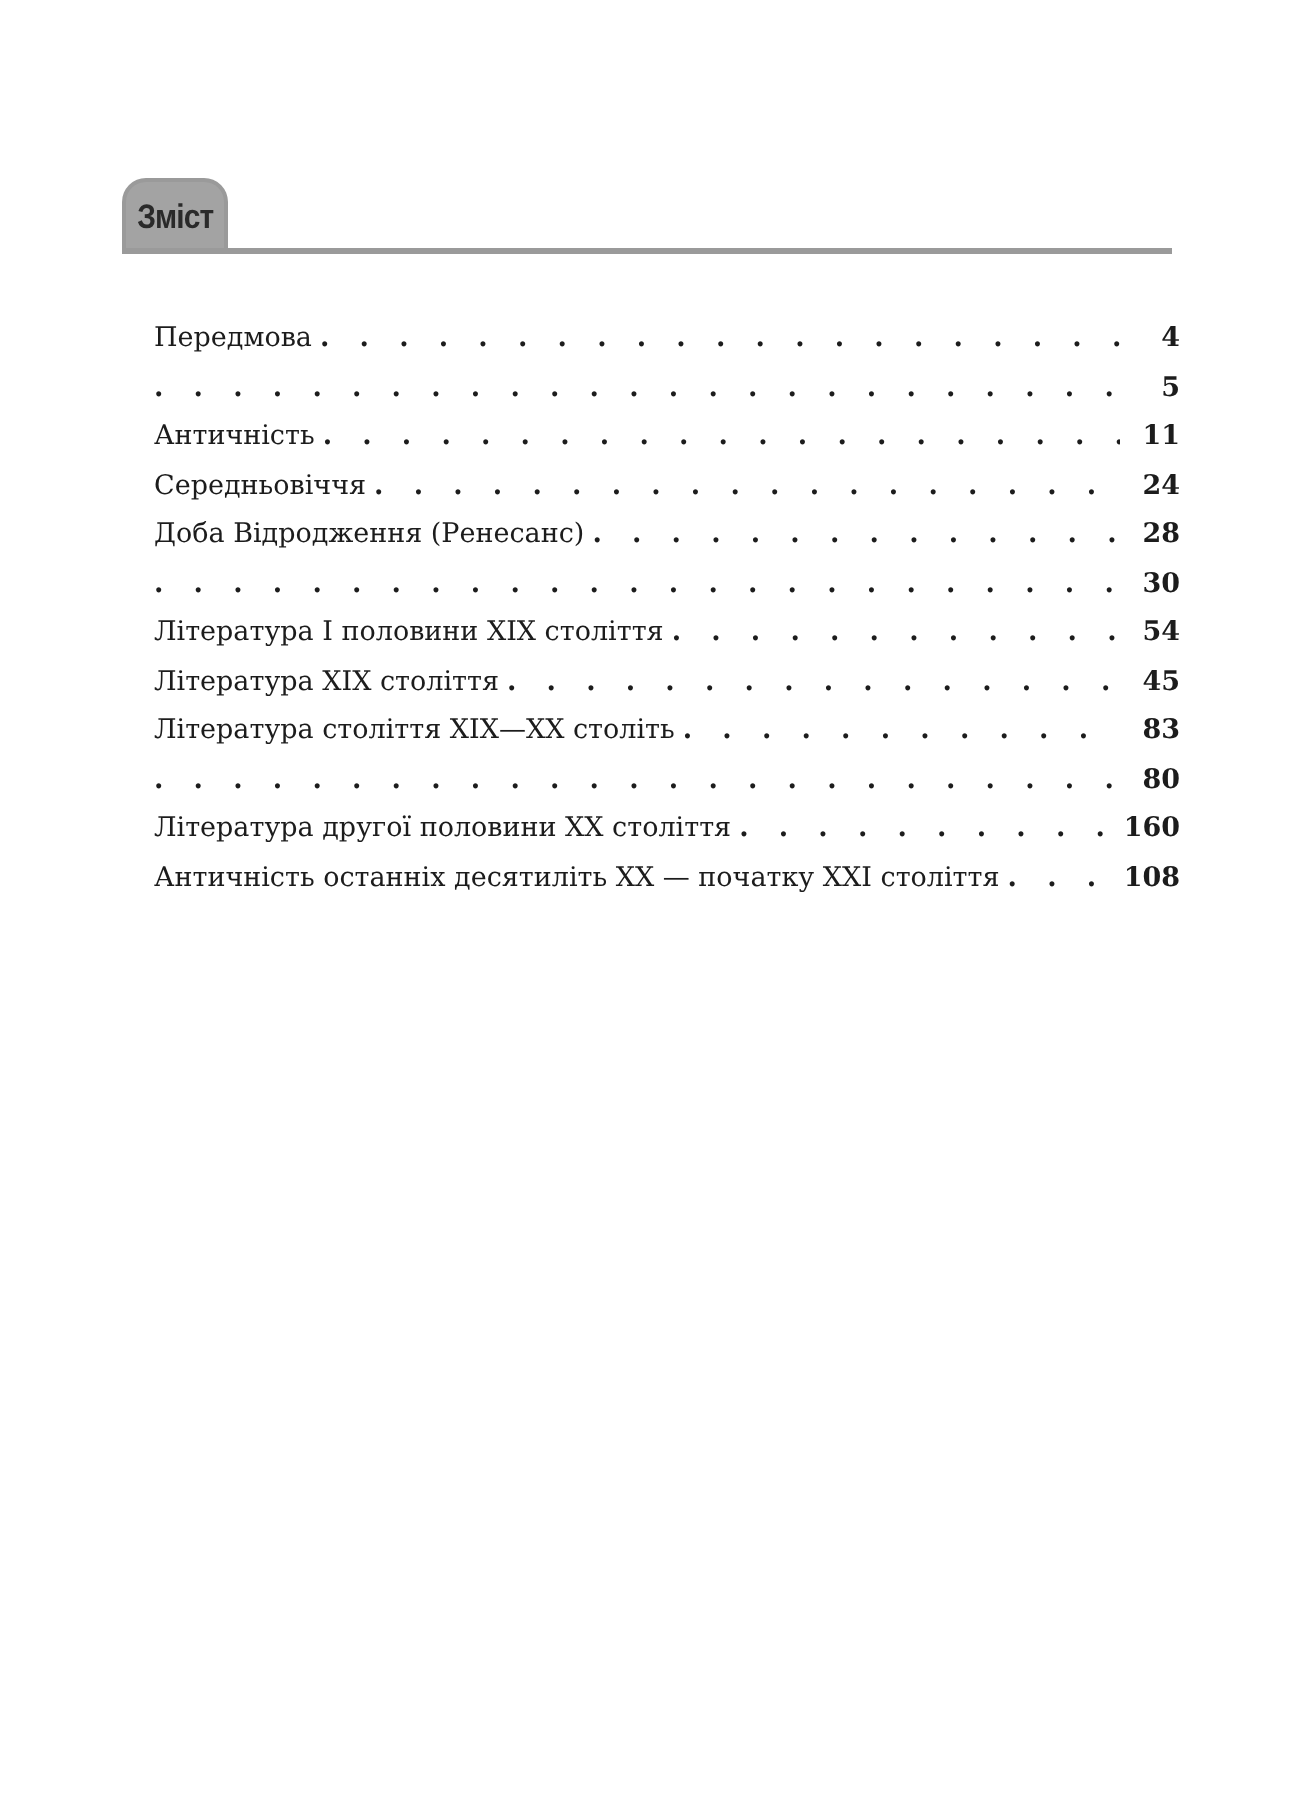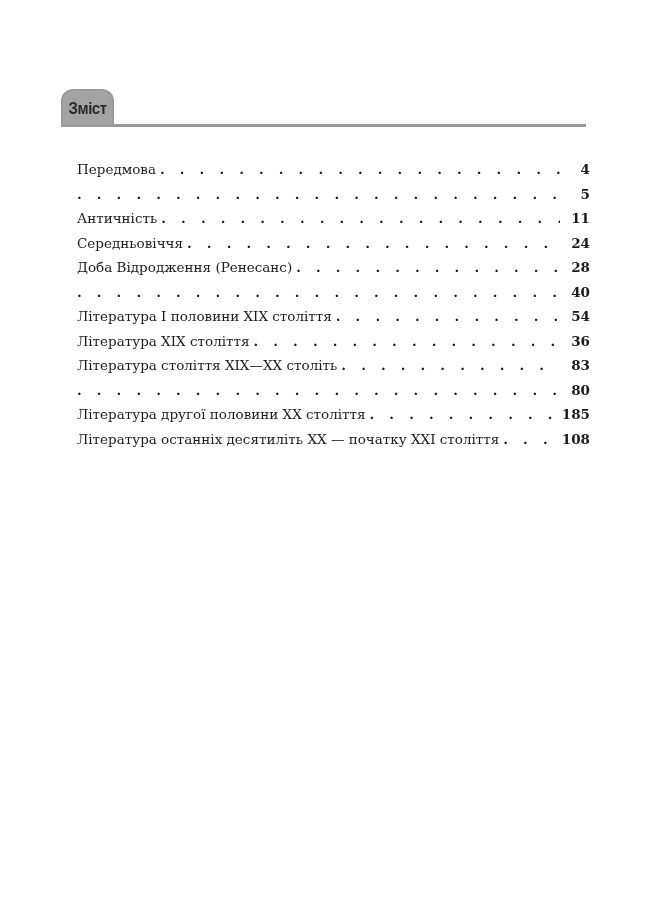--- a/index.html
+++ b/index.html
@@ -81,44 +81,44 @@
     <span class="toc-dots"></span>
     <span class="toc-page">24</span>
   </li>
   <li class="toc-row">
     <span class="toc-title">Доба Відродження (Ренесанс)</span>
     <span class="toc-dots"></span>
     <span class="toc-page">28</span>
   </li>
   <li class="toc-row">
     <span class="toc-dots"></span>
-    <span class="toc-page">40</span>
+    <span class="toc-page">30</span>
   </li>
   <li class="toc-row">
     <span class="toc-title">Література І половини XIX століття</span>
     <span class="toc-dots"></span>
     <span class="toc-page">54</span>
   </li>
   <li class="toc-row">
     <span class="toc-title">Література XIX століття</span>
     <span class="toc-dots"></span>
-    <span class="toc-page">36</span>
+    <span class="toc-page">45</span>
   </li>
   <li class="toc-row">
     <span class="toc-title">Література століття XIX—XX століть</span>
     <span class="toc-dots"></span>
     <span class="toc-page">83</span>
   </li>
   <li class="toc-row">
     <span class="toc-dots"></span>
     <span class="toc-page">80</span>
   </li>
   <li class="toc-row">
     <span class="toc-title">Література другої половини XX століття</span>
     <span class="toc-dots"></span>
-    <span class="toc-page">185</span>
+    <span class="toc-page">160</span>
   </li>
   <li class="toc-row">
-    <span class="toc-title">Література останніх десятиліть XX — початку XXI століття</span>
+    <span class="toc-title">Античність останніх десятиліть XX — початку XXI століття</span>
     <span class="toc-dots"></span>
     <span class="toc-page">108</span>
   </li>
 </ul>
 
 </body></html>

